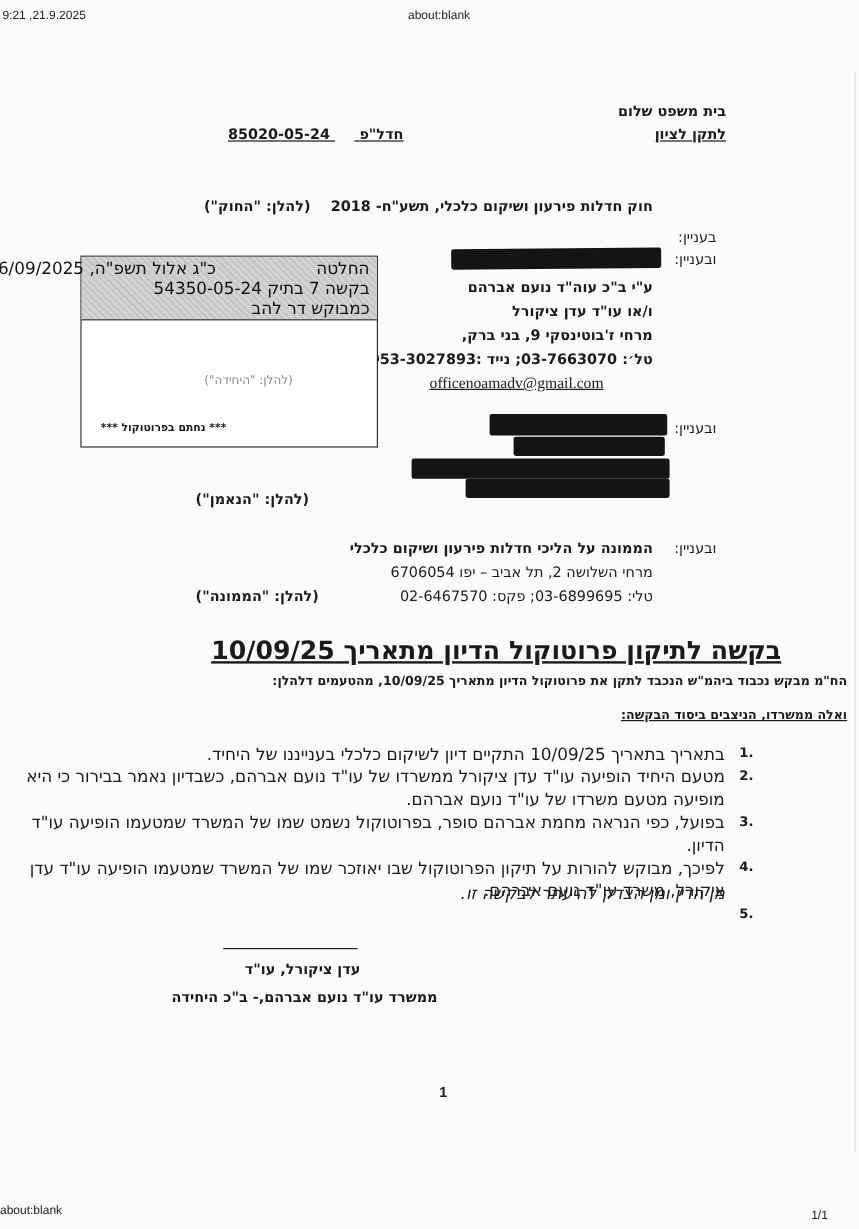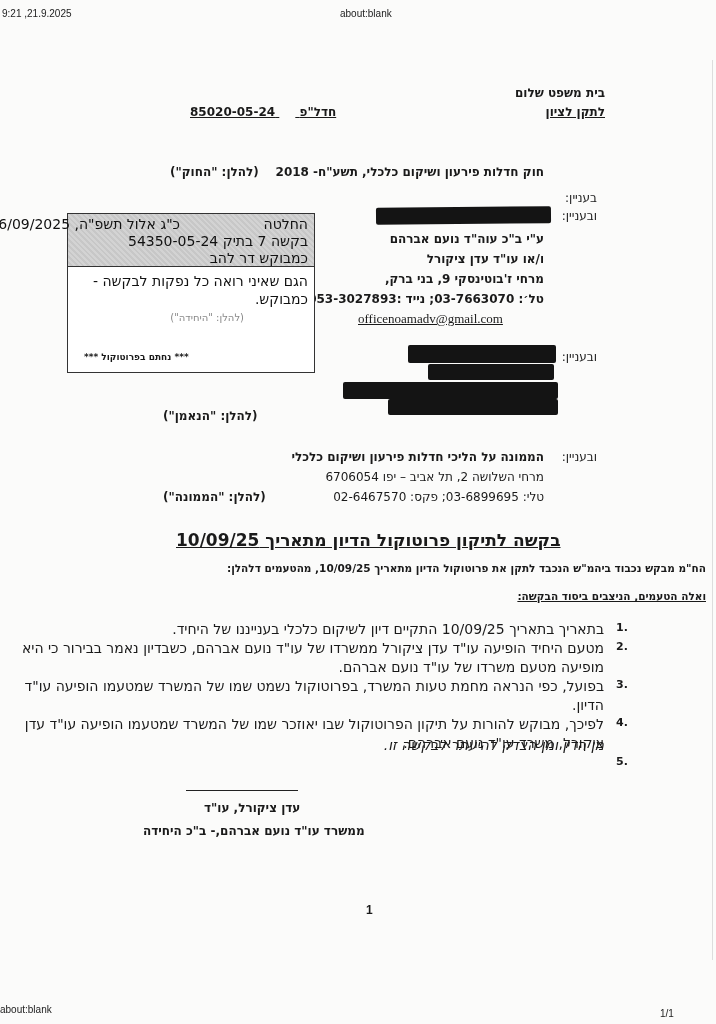--- a/index.html
+++ b/index.html
@@ -57,62 +57,61 @@
 <div class="abs he b t11" style="right:510px;top:312px;direction:rtl;">דוא"ל:</div>
 <a class="abs" style="left:358px;top:311px;font-family:'Liberation Serif',serif;font-size:13px;color:#1a1a1a;text-decoration:underline;">officenoamadv@gmail.com</a>
 
 <div class="stamp">
   <div class="stamp-head">
     <div class="stamp-line" style="top:2px;right:134px;">כ"ג אלול תשפ"ה, 16/09/2025</div>
     <div class="stamp-line" style="top:2px;right:6px;">החלטה</div>
     <div class="stamp-line" style="top:19px;right:6px;">בקשה 7 בתיק 54350-05-24</div>
     <div class="stamp-line" style="top:36px;right:6px;">כמבוקש דר להב</div>
   </div>
-  <div class="stamp-line" style="top:58px;right:6px;white-space:normal;width:228px;line-height:18px;">הגם שאיני רואה כל נפקות לבקשה - כמבוקש.</div>
   <div class="abs he" style="right:70px;top:98px;font-size:10px;color:#888;">(להלן: "היחידה")</div>
   <div class="abs he b" style="left:16px;top:138px;font-size:9px;">*** נחתם בפרוטוקול ***</div>
 </div>
 
 <div class="abs he t11" style="right:119px;top:350px;">ובעניין:</div>
 <div class="abs redact" style="left:408px;top:345px;width:148px;height:18px;"></div>
 <div class="abs redact" style="left:428px;top:364px;width:126px;height:16px;"></div>
 <div class="abs redact" style="left:343px;top:382px;width:215px;height:17px;"></div>
 <div class="abs redact" style="left:388px;top:399px;width:170px;height:16px;"></div>
 <div class="abs he b t11" style="left:163px;top:409px;">(להלן: "הנאמן")</div>
 
 <div class="abs he t11" style="right:119px;top:450px;">ובעניין:</div>
 <div class="abs he b t11" style="right:172px;top:450px;">הממונה על הליכי חדלות פירעון ושיקום כלכלי</div>
 <div class="abs he t11" style="right:172px;top:470px;">מרחי השלושה 2, תל אביב – יפו 6706054</div>
 <div class="abs he t11" style="right:172px;top:490px;">טלי: 03-6899695; פקס: 02-6467570</div>
 <div class="abs he b t11" style="left:163px;top:490px;">(להלן: "הממונה")</div>
 
-<div class="abs he b u" style="left:176px;top:530px;font-size:17px;text-align:center;">בקשה לתיקון פרוטוקול הדיון מתאריך 10/09/25</div>
+<div class="abs he b u" style="left:176px;top:530px;font-size:21px;text-align:center;">בקשה לתיקון פרוטוקול הדיון מתאריך 10/09/25</div>
 <div class="abs he b" style="right:10px;top:562px;font-size:10.5px;">הח"מ מבקש נכבוד ביהמ"ש הנכבד לתקן את פרוטוקול הדיון מתאריך 10/09/25, מהטעמים דלהלן:</div>
-<div class="abs he b u" style="right:10px;top:590px;font-size:10.5px;">ואלה הטעמים, הניצבים ביסוד הבקשה:</div>
+<div class="abs he b u" style="right:10px;top:590px;font-size:10.5px;">ואלה ממשרדו, הניצבים ביסוד הבקשה:</div>
 
 <div>
   <div class="num" style="left:616px;top:621px;">1.</div>
   <div class="item" style="right:112px;top:621px;">בתאריך בתאריך 10/09/25 התקיים דיון לשיקום כלכלי בענייננו של היחיד.</div>
 
   <div class="num" style="left:616px;top:640px;">2.</div>
   <div class="item" style="right:112px;top:640px;">מטעם היחיד הופיעה עו"ד עדן ציקורל ממשרדו של עו"ד נועם אברהם, כשבדיון נאמר בבירור כי היא</div>
   <div class="item" style="right:112px;top:659px;">מופיעה מטעם משרדו של עו"ד נועם אברהם.</div>
 
   <div class="num" style="left:616px;top:678px;">3.</div>
-  <div class="item" style="right:112px;top:678px;">בפועל, כפי הנראה מחמת טעות המשרד,  בפרוטוקול נשמט שמו של המשרד שמטעמו הופיעה עו"ד</div>
+  <div class="item" style="right:112px;top:678px;">בפועל, כפי הנראה מחמת אברהם סופר,  בפרוטוקול נשמט שמו של המשרד שמטעמו הופיעה עו"ד</div>
   <div class="item" style="right:112px;top:697px;">הדיון.</div>
 
   <div class="num" style="left:616px;top:716px;">4.</div>
   <div class="item" style="right:112px;top:716px;">לפיכך, מבוקש להורות על תיקון הפרוטוקול שבו יאוזכר שמו של המשרד שמטעמו הופיעה עו"ד עדן</div>
   <div class="item" style="right:112px;top:735px;">ציקורל, משרד עו"ד נועם אברהם.</div>
 
   <div class="num" style="left:616px;top:755px;">5.</div>
   <div class="item" style="right:112px;top:737px;font-style:italic;">מן הדין ומן הצדק להיעתר לבקשה זו.</div>
 </div>
 
 <div class="abs" style="left:186px;top:790px;width:112px;height:1px;background:#222;"></div>
 <div class="abs he b t11" style="left:204px;top:801px;">עדן ציקורל, עו"ד</div>
 <div class="abs he b t11" style="left:143px;top:824px;">ממשרד עו"ד נועם אברהם,- ב"כ היחידה</div>
 
 <div class="abs b" style="left:366px;top:903px;font-size:12px;font-family:'Liberation Sans',sans-serif;">1</div>
 
 <div class="abs browser-hdr" style="left:0px;top:1004px;">about:blank</div>
-<div class="abs browser-hdr" style="left:660px;top:1008px;">1/1</div>
+<div class="abs browser-hdr" style="left:676px;top:1008px;">1/1</div>
 
 </body></html>

